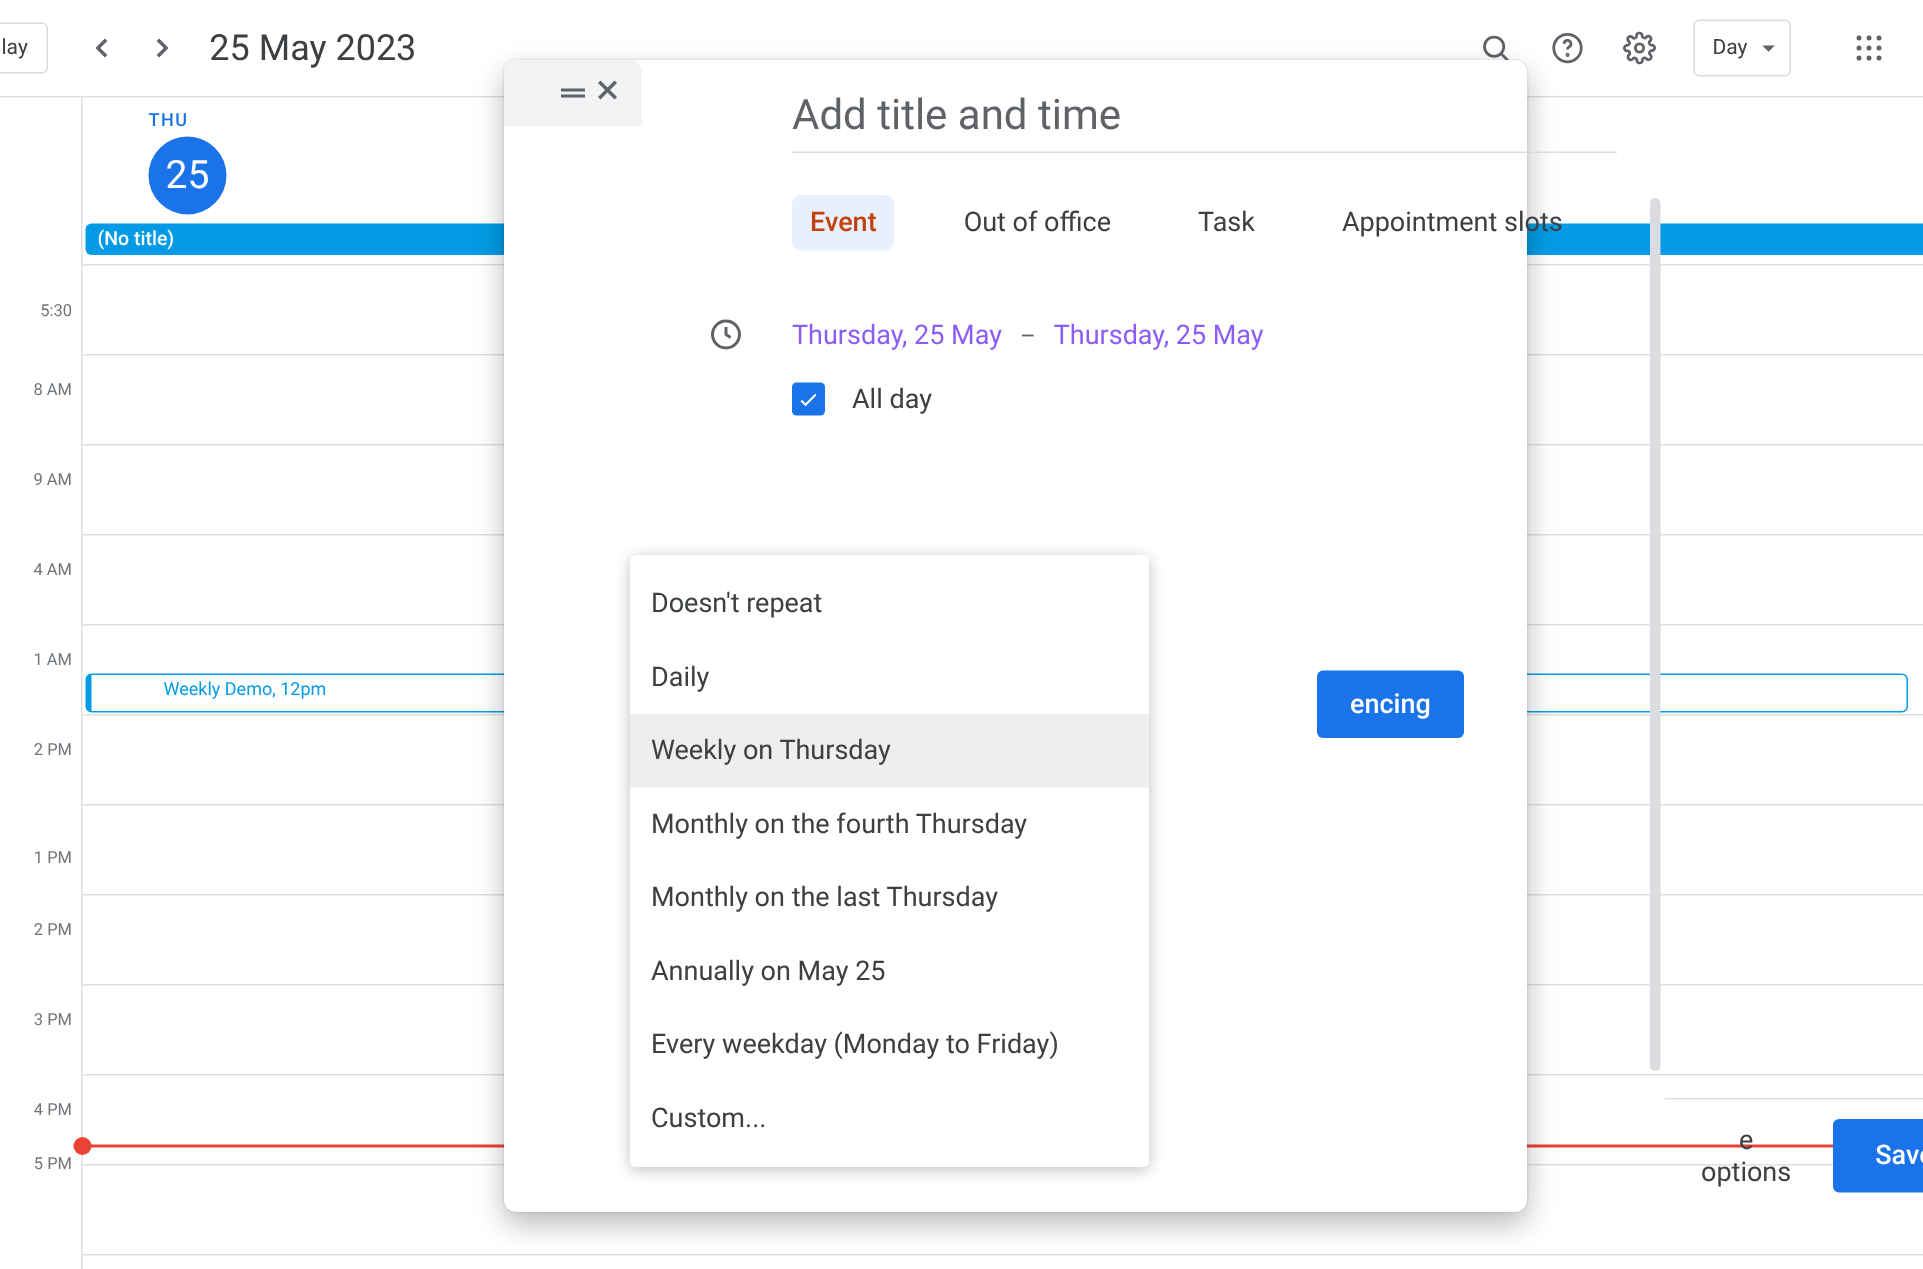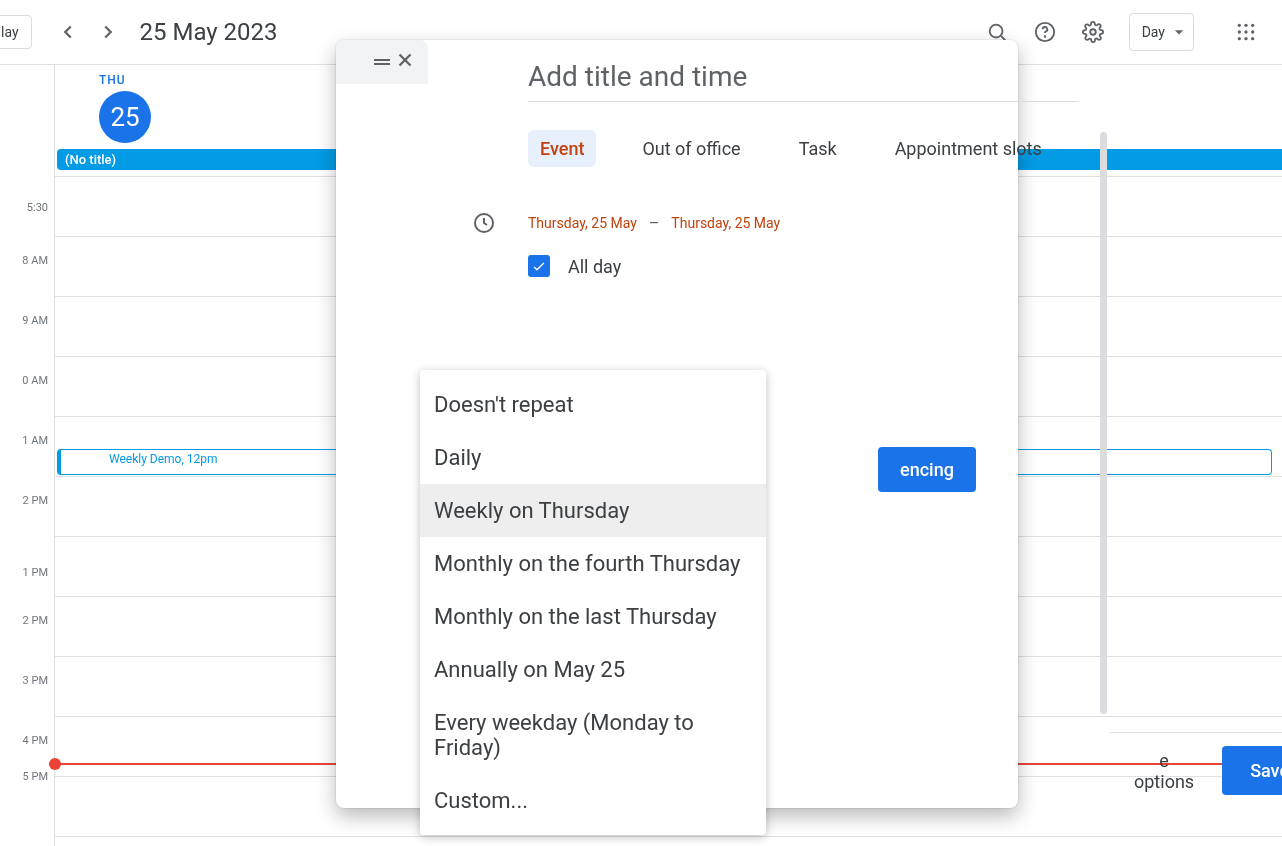--- a/index.html
+++ b/index.html
@@ -39,36 +39,36 @@
 .close-btn { color: #5f6368; cursor: pointer; }
 .modal-body { padding: 16px 32px 16px 32px; position: relative; flex:1; }
 .modal-scroll-indicator { position:absolute; top:92px; right:3px; bottom:94px; width:7px; background:#dadce0; border-radius:4px; }
 .title-input { width: 550px; margin-left: 68px; border: none; border-bottom: 1px solid #dadce0; font-size: 28px; padding: 4px 0 8px 0; outline: none; color: #3c4043; background:transparent; }
 .title-input::placeholder { color: #5f6368; }
 .tabs { display: flex; gap: 34px; margin-left: 68px; margin-top: 28px; }
 .tab { font-size: 18px; color: #3c4043; padding: 8px 12px; border-radius: 6px; cursor: pointer; }
 .tab.active { background: #e8f0fe; color: #c2410c; font-weight: 500; }
 .row { display: flex; align-items: center; margin-top: 28px; }
 .row-icon { width: 48px; display: flex; justify-content: center; color: #5f6368; flex-shrink:0; margin-right:20px; }
-.date-text { font-size: 14px; color: #c2410c; }
+.date-text { font-size: 18px; color: #8b5cf6; }
 .date-sep { margin: 0 12px; color: #5f6368; }
 .allday-row-modal { display: flex; align-items: center; margin-left: 68px; margin-top: 20px; }
 .checkbox { width: 22px; height: 22px; background: #1a73e8; border-radius: 3px; display: flex; align-items: center; justify-content: center; margin-right: 18px; }
 .check-svg { fill: #fff; }
 .allday-label { font-size: 18px; color: #3c4043; }
 .spacer-row { height: 54px; }
 .icon-only-row { display: flex; align-items: center; margin-top: 6px; height: 48px; }
 .conf-btn { background: #1a73e8; color: #fff; font-size: 18px; font-weight: 500; padding: 12px 22px; border-radius: 4px; border:none; margin-left: 350px; }
 .modal-footer { border-top: 1px solid #e0e0e0; height: 76px; display: flex; align-items: center; justify-content: flex-end; padding: 0 24px; gap: 28px; margin-top:auto; }
 .more-options { font-size: 18px; color: #3c4043; background:none; border:none; }
 .save-btn { background: #1a73e8; color: #fff; font-size: 18px; font-weight: 500; padding: 14px 28px; border-radius: 4px; border:none; }
 
 
 .dropdown { position: absolute; left: 420px; top: 370px; width: 346px; background: #fff; box-shadow: 0 2px 10px rgba(0,0,0,0.25); border-radius: 4px; padding: 8px 0; z-index: 50; }
-.dropdown-item { padding: 14px 14px; font-size: 22px; color: #3c4043; cursor: pointer; }
+.dropdown-item { padding: 14px 14px; font-size: 18px; color: #3c4043; cursor: pointer; }
 .dropdown-item.hover { background: #eeeeee; }
 </style>
 </head>
 <body>
 
 <div class="header">
   <button class="today-btn">lay</button>
   <div class="nav-chevron">
     <svg width="22" height="22" viewBox="0 0 24 24" fill="none" stroke="#5f6368" stroke-width="2.5">
         <polyline points="15 18 9 12 15 6"></polyline>
@@ -120,21 +120,21 @@
         </svg>
     </div>
   </div>
 </div>
 
 <div class="cal-body">
   <div class="hours-col">
     <div class="hour-label" style="top:142px">5:30</div>
     <div class="hour-label" style="top:195px">8 AM</div>
     <div class="hour-label" style="top:255px">9 AM</div>
-    <div class="hour-label" style="top:315px">0 AM</div>
+    <div class="hour-label" style="top:315px">4 AM</div>
     <div class="hour-label" style="top:375px">1 AM</div>
     <div class="hour-label" style="top:435px">2 PM</div>
     <div class="hour-label" style="top:507px">1 PM</div>
     <div class="hour-label" style="top:555px">2 PM</div>
     <div class="hour-label" style="top:615px">3 PM</div>
     <div class="hour-label" style="top:675px">4 PM</div>
     <div class="hour-label" style="top:711px">5 PM</div>
   </div>
   <div class="day-col">
     <div class="day-header">

